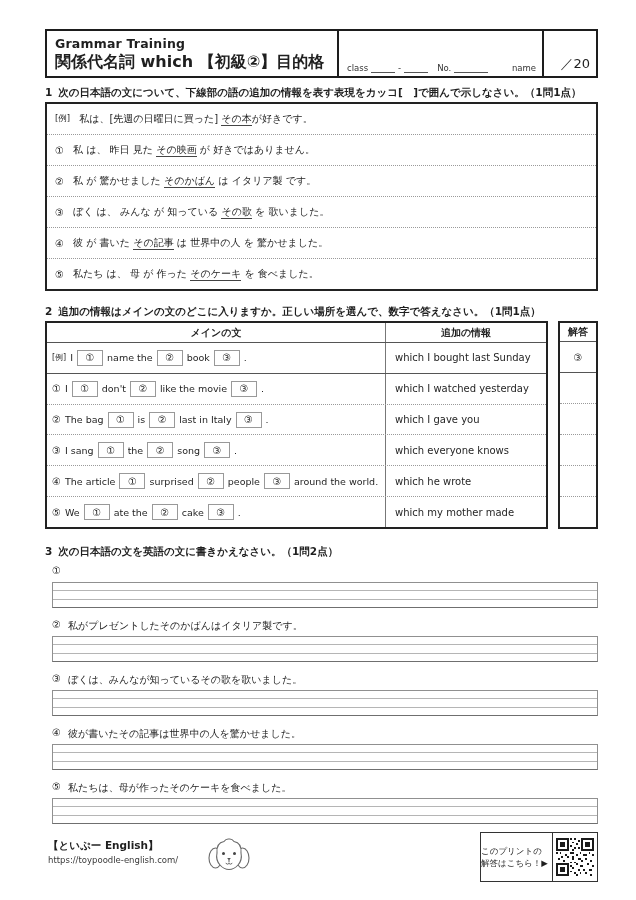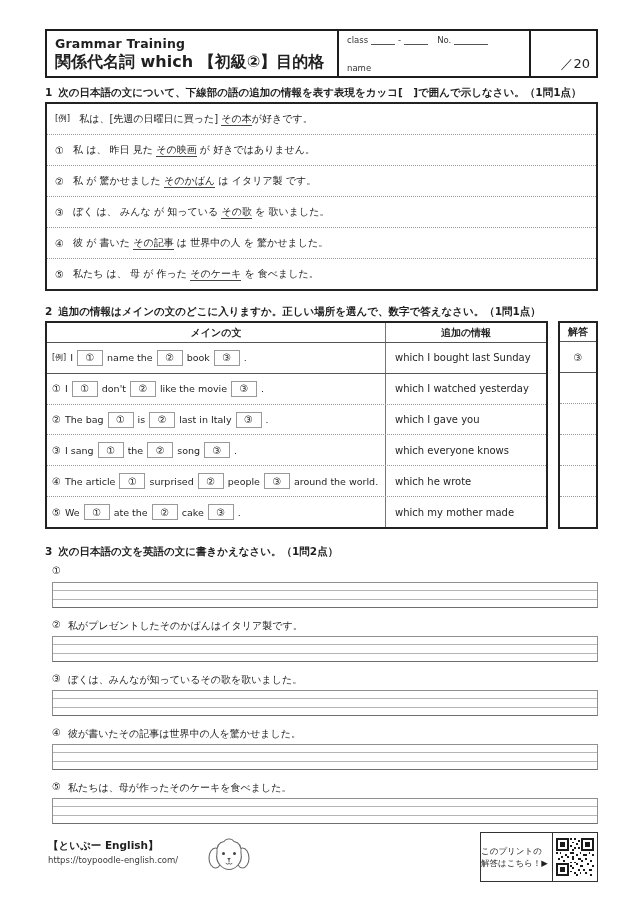--- a/index.html
+++ b/index.html
@@ -7,25 +7,25 @@
   body { font-family:"DejaVu Sans","Liberation Sans",sans-serif; color:#1f1f1f; position:relative; }
   .page { position:absolute; inset:0; background:#fff; }
 
   
   .header-box { position:absolute; left:45px; top:29px; width:553px; height:49px;
     border:2px solid #1d1d1d; display:flex; }
   .h-title { width:290px; padding:3px 8px 2px 8px; display:flex; flex-direction:column; justify-content:center; }
   .h-title .en { font-size:12.5px; font-weight:bold; letter-spacing:.2px; }
   .h-title .ja { font-size:16px; font-weight:bold; margin-top:1px; white-space:nowrap; }
   .h-mid { flex:1; border-left:2px solid #1d1d1d; padding:4px 6px 3px 8px;
-    display:flex; flex-direction:column; justify-content:space-between; font-size:8.5px; color:#333; }
+    display:flex; flex-direction:row; justify-content:space-between; font-size:8.5px; color:#333; }
   .h-mid .row { display:flex; align-items:flex-end; gap:3px; }
   .uline { display:inline-block; border-bottom:1px solid #555; height:9px; }
   .u24{ width:24px; } .u30{ width:34px; }
-  .h-score { width:67px; border-left:2px solid #1d1d1d; display:flex; align-items:flex-end; justify-content:flex-end;
+  .h-score { width:54px; border-left:2px solid #1d1d1d; display:flex; align-items:flex-end; justify-content:flex-end;
     padding:2px 6px 3px 2px; font-size:13px; }
 
   
   .sec-head { position:absolute; left:45px; width:560px; font-size:10.5px; font-weight:bold; white-space:nowrap; }
   .sec-head .n { margin-right:6px; }
 
   
   .q1-box { position:absolute; left:45px; top:102px; width:553px; height:189px;
     border:2px solid #222; display:flex; flex-direction:column; }
   .q1-row { flex:1; display:flex; align-items:center; gap:9px; padding:0 8px; font-size:10px;

